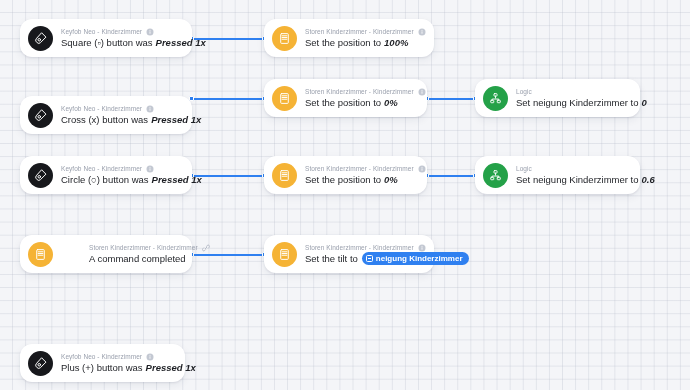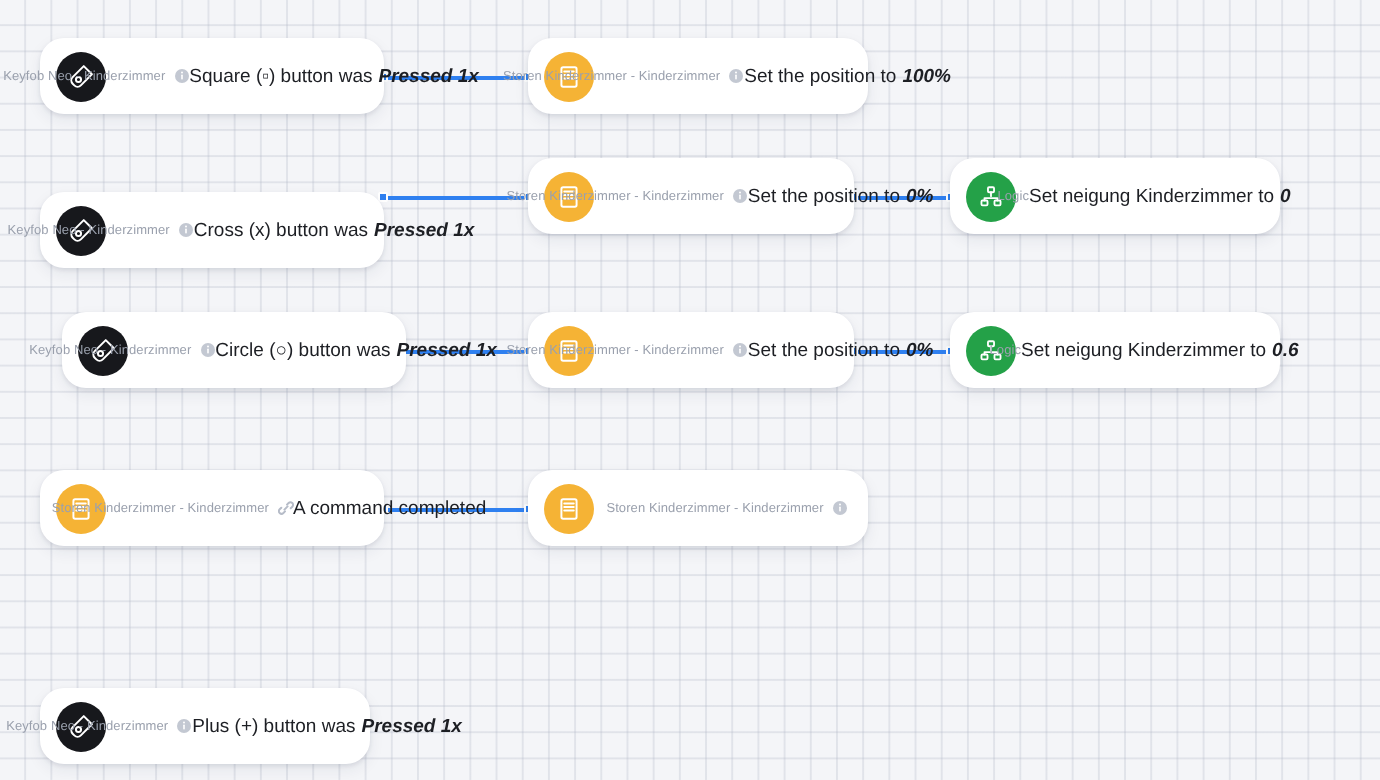--- a/index.html
+++ b/index.html
@@ -66,21 +66,21 @@
     align-items: center;
     justify-content: center;
     margin-right: 8px;
   }
   .node-icon.dark { background: #17181c; }
   .node-icon.orange { background: #f5b335; }
   .node-icon.green { background: #27a martian; }
   .node-icon.green { background: #24a148; }
   .node-body {
     display: flex;
-    flex-direction: row;
+    flex-direction: column;
     justify-content: center;
     min-width: 0;
   }
   .node-sub {
     display: flex;
     align-items: center;
     font-size: 6.5px;
     color: #9aa0ad;
     line-height: 9px;
     letter-spacing: 0.05px;
@@ -282,21 +282,21 @@
       <span class="node-sub">
         <span>Logic</span>
       </span>
       <span class="node-title">
         <span class="lite">Set neigung Kinderzimmer to</span>
         <span class="strong">0</span>
       </span>
     </span>
   </div>
 
-  <div class="node" style="left:20px; top:156px; width:172px;margin-left:11px;">
+  <div class="node" style="left:20px; top:156px; width:172px;">
     <span class="node-icon dark">
       <svg width="14" height="14" viewBox="0 0 24 24" fill="none" stroke="#ffffff" stroke-width="1.7" stroke-linecap="round" stroke-linejoin="round">
         <path d="M13.5 3.5 20.5 10.5 11 20a4 4 0 0 1-5.6 0l-1.4-1.4a4 4 0 0 1 0-5.6z"></path>
         <circle cx="9" cy="15" r="2.2"></circle>
       </svg>
     </span>
     <span class="node-body">
       <span class="node-sub">
         <span>Keyfob Neo - Kinderzimmer</span>
         <span class="badge">
@@ -394,20 +394,27 @@
       <span class="node-sub">
         <span>Storen Kinderzimmer - Kinderzimmer</span>
         <span class="badge">
           <svg width="8" height="8" viewBox="0 0 16 16">
               <circle cx="8" cy="8" r="7" fill="#c3c8d2"></circle>
               <rect x="7.2" y="6.5" width="1.6" height="5" rx="0.7" fill="#ffffff"></rect>
               <circle cx="8" cy="4.4" r="1" fill="#ffffff"></circle>
             </svg>
         </span>
       </span>
+      <span class="node-title">
+        <span class="lite">Set the tilt to</span>
+        <span class="chip">
+          <span class="chip-ico"></span>
+          <span>neigung Kinderzimmer</span>
+        </span>
+      </span>
     </span>
   </div>
 
   <div class="node" style="left:20px; top:344px; width:165px;justify-content:flex-end;">
     <span class="node-icon dark">
       <svg width="14" height="14" viewBox="0 0 24 24" fill="none" stroke="#ffffff" stroke-width="1.7" stroke-linecap="round" stroke-linejoin="round">
         <path d="M13.5 3.5 20.5 10.5 11 20a4 4 0 0 1-5.6 0l-1.4-1.4a4 4 0 0 1 0-5.6z"></path>
         <circle cx="9" cy="15" r="2.2"></circle>
       </svg>
     </span>

